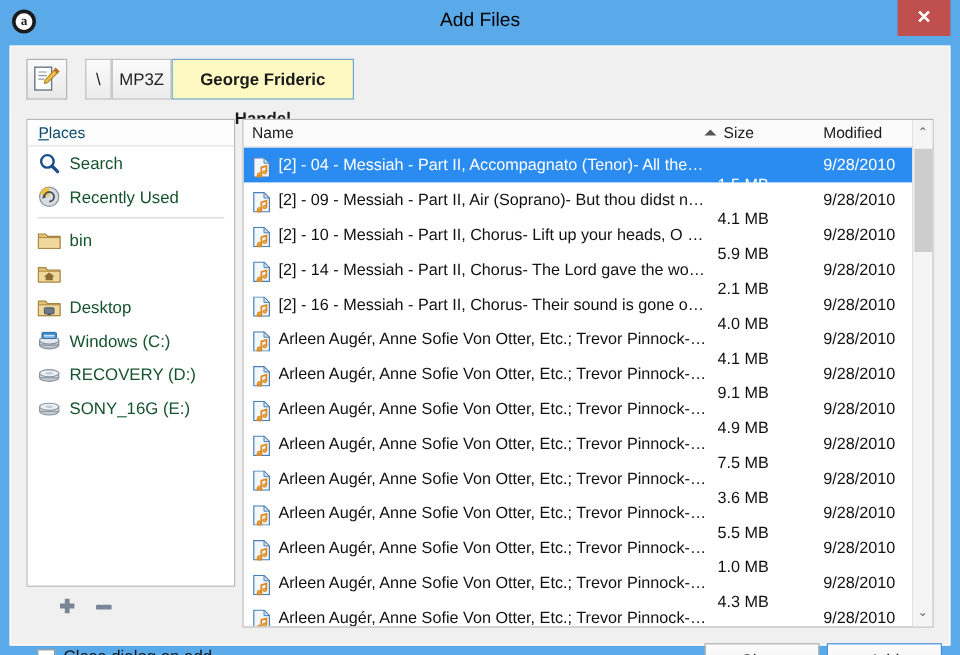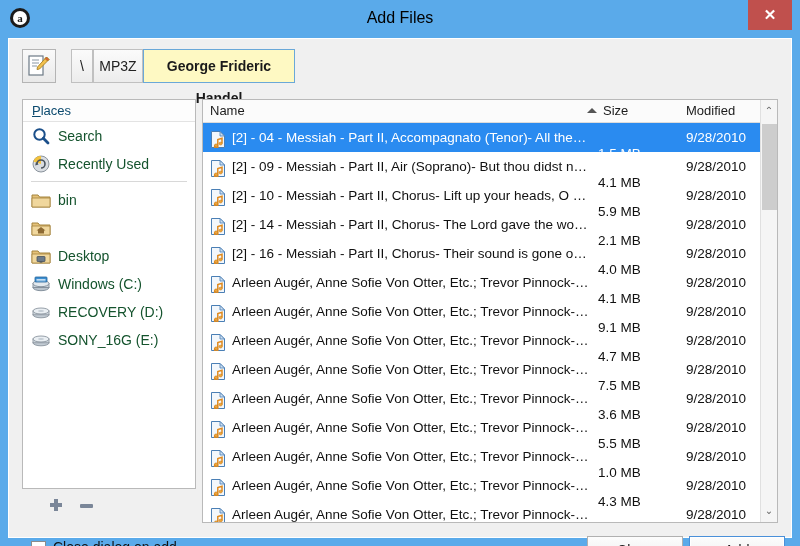--- a/index.html
+++ b/index.html
@@ -584,21 +584,21 @@
           </div>
           <div class="file-row">
             <span class="fr-icon"><svg width="16" height="17" viewBox="0 0 16 17">
                 <path d="M1.5 0.5 h8.5 L14.5 5 v11.5 h-13 Z" fill="#f2f7fc" stroke="#4a7fb5" stroke-width="1"></path>
                 <path d="M10 0.5 L14.5 5 H10 Z" fill="#cfe0f0" stroke="#4a7fb5" stroke-width="0.8"></path>
                 <path d="M6 14.3 a1.6 1.4 0 1 0 1.8 1.4 V8.6 l4.2 -1.3 v5.1" fill="none" stroke="#e08a1e" stroke-width="1.5"></path>
                 <ellipse cx="10.6" cy="12.6" rx="1.6" ry="1.4" fill="#f0a63a" stroke="#c87a15" stroke-width="0.6"></ellipse>
                 <ellipse cx="6.1" cy="14.3" rx="1.6" ry="1.4" fill="#f0a63a" stroke="#c87a15" stroke-width="0.6"></ellipse>
               </svg></span>
             <span class="fr-name">Arleen Augér, Anne Sofie Von Otter, Etc.; Trevor Pinnock- The Engli...</span>
-            <span class="fr-size">4.7 MB</span>
+            <span class="fr-size">4.9 MB</span>
             <span class="fr-mod">9/28/2010</span>
           </div>
           <div class="file-row">
             <span class="fr-icon"><svg width="16" height="17" viewBox="0 0 16 17">
                 <path d="M1.5 0.5 h8.5 L14.5 5 v11.5 h-13 Z" fill="#f2f7fc" stroke="#4a7fb5" stroke-width="1"></path>
                 <path d="M10 0.5 L14.5 5 H10 Z" fill="#cfe0f0" stroke="#4a7fb5" stroke-width="0.8"></path>
                 <path d="M6 14.3 a1.6 1.4 0 1 0 1.8 1.4 V8.6 l4.2 -1.3 v5.1" fill="none" stroke="#e08a1e" stroke-width="1.5"></path>
                 <ellipse cx="10.6" cy="12.6" rx="1.6" ry="1.4" fill="#f0a63a" stroke="#c87a15" stroke-width="0.6"></ellipse>
                 <ellipse cx="6.1" cy="14.3" rx="1.6" ry="1.4" fill="#f0a63a" stroke="#c87a15" stroke-width="0.6"></ellipse>
               </svg></span>

